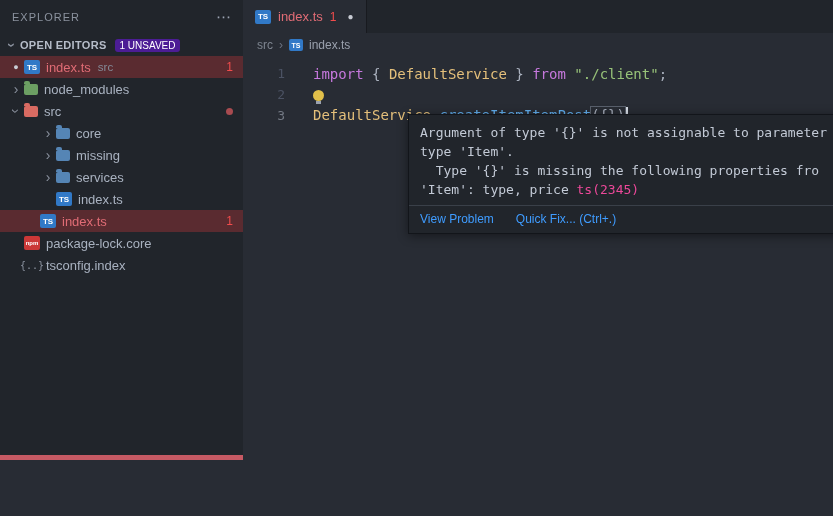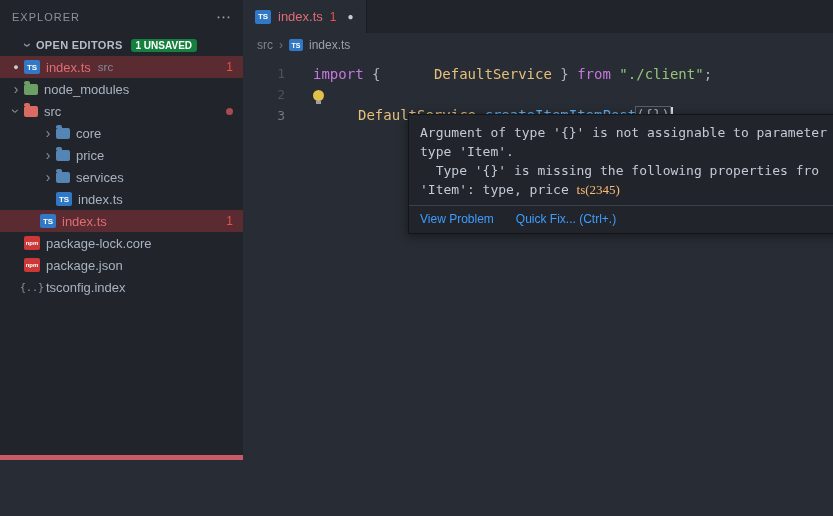--- a/index.html
+++ b/index.html
@@ -19,27 +19,27 @@
   }
   .sb-title-row {
     height:34px; display:flex; align-items:center; padding:0 12px;
   }
   .sb-title {
     font-size:11px; letter-spacing:1px; color:#8b929e;
   }
   .sb-more { margin-left:auto; color:#9da5b4; font-size:15px; cursor:pointer; }
 
   .section-header {
-    height:22px; display:flex; align-items:center; padding-left:20px;
+    height:22px; display:flex; align-items:center; padding-left:4px;
     font-weight:bold; color:#b6bdc9; font-size:11px; cursor:pointer;
   }
   .sec-label { letter-spacing:0.3px; }
   .badge {
-    margin-left:8px; background:#15803d; color:#ffffff;
-    font-size:10px; font-weight:bold; padding:1px 5px; border-radius:3px;
+    margin-left:8px; background:#4c1d95; color:#ffffff;
+    font-size:10px; font-weight:normal; padding:1px 5px; border-radius:3px;
   }
 
   .row {
     height:22px; display:flex; align-items:center; padding-left:8px;
     color:#a9b2c0; cursor:pointer; white-space:nowrap;
   }
   .row.d2 { padding-left:24px; }
   .row.d3 { padding-left:40px; }
   .row.selected { background:#5a2b30; }
   .row .label { margin-left:6px; }
@@ -115,21 +115,21 @@
     font-size:14px; padding-top:6px;
   }
   .code-line { display:flex; height:21px; align-items:center; white-space:pre; }
   .ln {
     width:54px; padding-right:12px; text-align:right; color:#4b5263;
     font-size:13px; flex:none;
   }
   .ln.active { color:#737984; }
   .src { padding-left:16px; }
   .tok.kw   { color:#c678dd; }
-  .tok.type { color:#e5c07b;margin-left:45px; }
+  .tok.type { color:#e5c07b; }
   .tok.pun  { color:#abb2bf; }
   .tok.str  { color:#98c379; }
   .tok.fn   { color:#61afef; }
   .bracket-box { outline:1px solid rgba(130,140,155,0.55); }
   .squiggle {
     text-decoration:underline wavy #f14c4c;
     text-underline-offset:3px;
   }
   .cursor {
     display:inline-block; width:2px; height:17px; background:#d7dde6;
@@ -150,21 +150,21 @@
     position:absolute; left:165px; top:114px; width:470px;
     background:#21252b; border:1px solid #12151a;
     box-shadow:0 2px 10px rgba(0,0,0,0.45);
     z-index:5;
   }
   .hover-body { padding:8px 11px 6px 11px; }
   .hl {
     font-family:"DejaVu Sans Mono", "Liberation Mono", monospace;
     font-size:13px; line-height:19px; color:#c3cad6; white-space:pre;
   }
-  .err-code { color:#fdba74;font-family:Liberation Serif, serif; }
+  .err-code { color:#ec4899; }
   .hover-actions {
     border-top:1px solid #3a4049; padding:6px 11px 7px 11px;
     display:flex; gap:22px;
   }
   .hover-link {
     color:#3f9cff; font-size:12px; text-decoration:none; cursor:pointer;
   }
 </style>
 </head>
 <body>
@@ -207,21 +207,21 @@
 
   <div class="row d3">
     <span class="chev">›</span>
     <span class="folder blue"></span>
     <span class="label">core</span>
   </div>
 
   <div class="row d3">
     <span class="chev">›</span>
     <span class="folder blue"></span>
-    <span class="label">price</span>
+    <span class="label">missing</span>
   </div>
 
   <div class="row d3">
     <span class="chev">›</span>
     <span class="folder blue"></span>
     <span class="label">services</span>
   </div>
 
   <div class="row d3">
     <span class="chev-spacer"></span>
@@ -235,25 +235,20 @@
     <span class="label err">index.ts</span>
     <span class="err-count">1</span>
   </div>
 
   <div class="row d1">
     <span class="chev-spacer"></span>
     <span class="npm-icon">npm</span>
     <span class="label">package-lock.core</span>
   </div>
 
-  <div class="row d1">
-    <span class="chev-spacer"></span>
-    <span class="npm-icon">npm</span>
-    <span class="label">package.json</span>
-  </div>
 
   <div class="row d1">
     <span class="chev-spacer"></span>
     <span class="braces-icon">{..}</span>
     <span class="label">tsconfig.index</span>
   </div>
 
   <div class="sidebar-strip"></div>
 </div>
 

